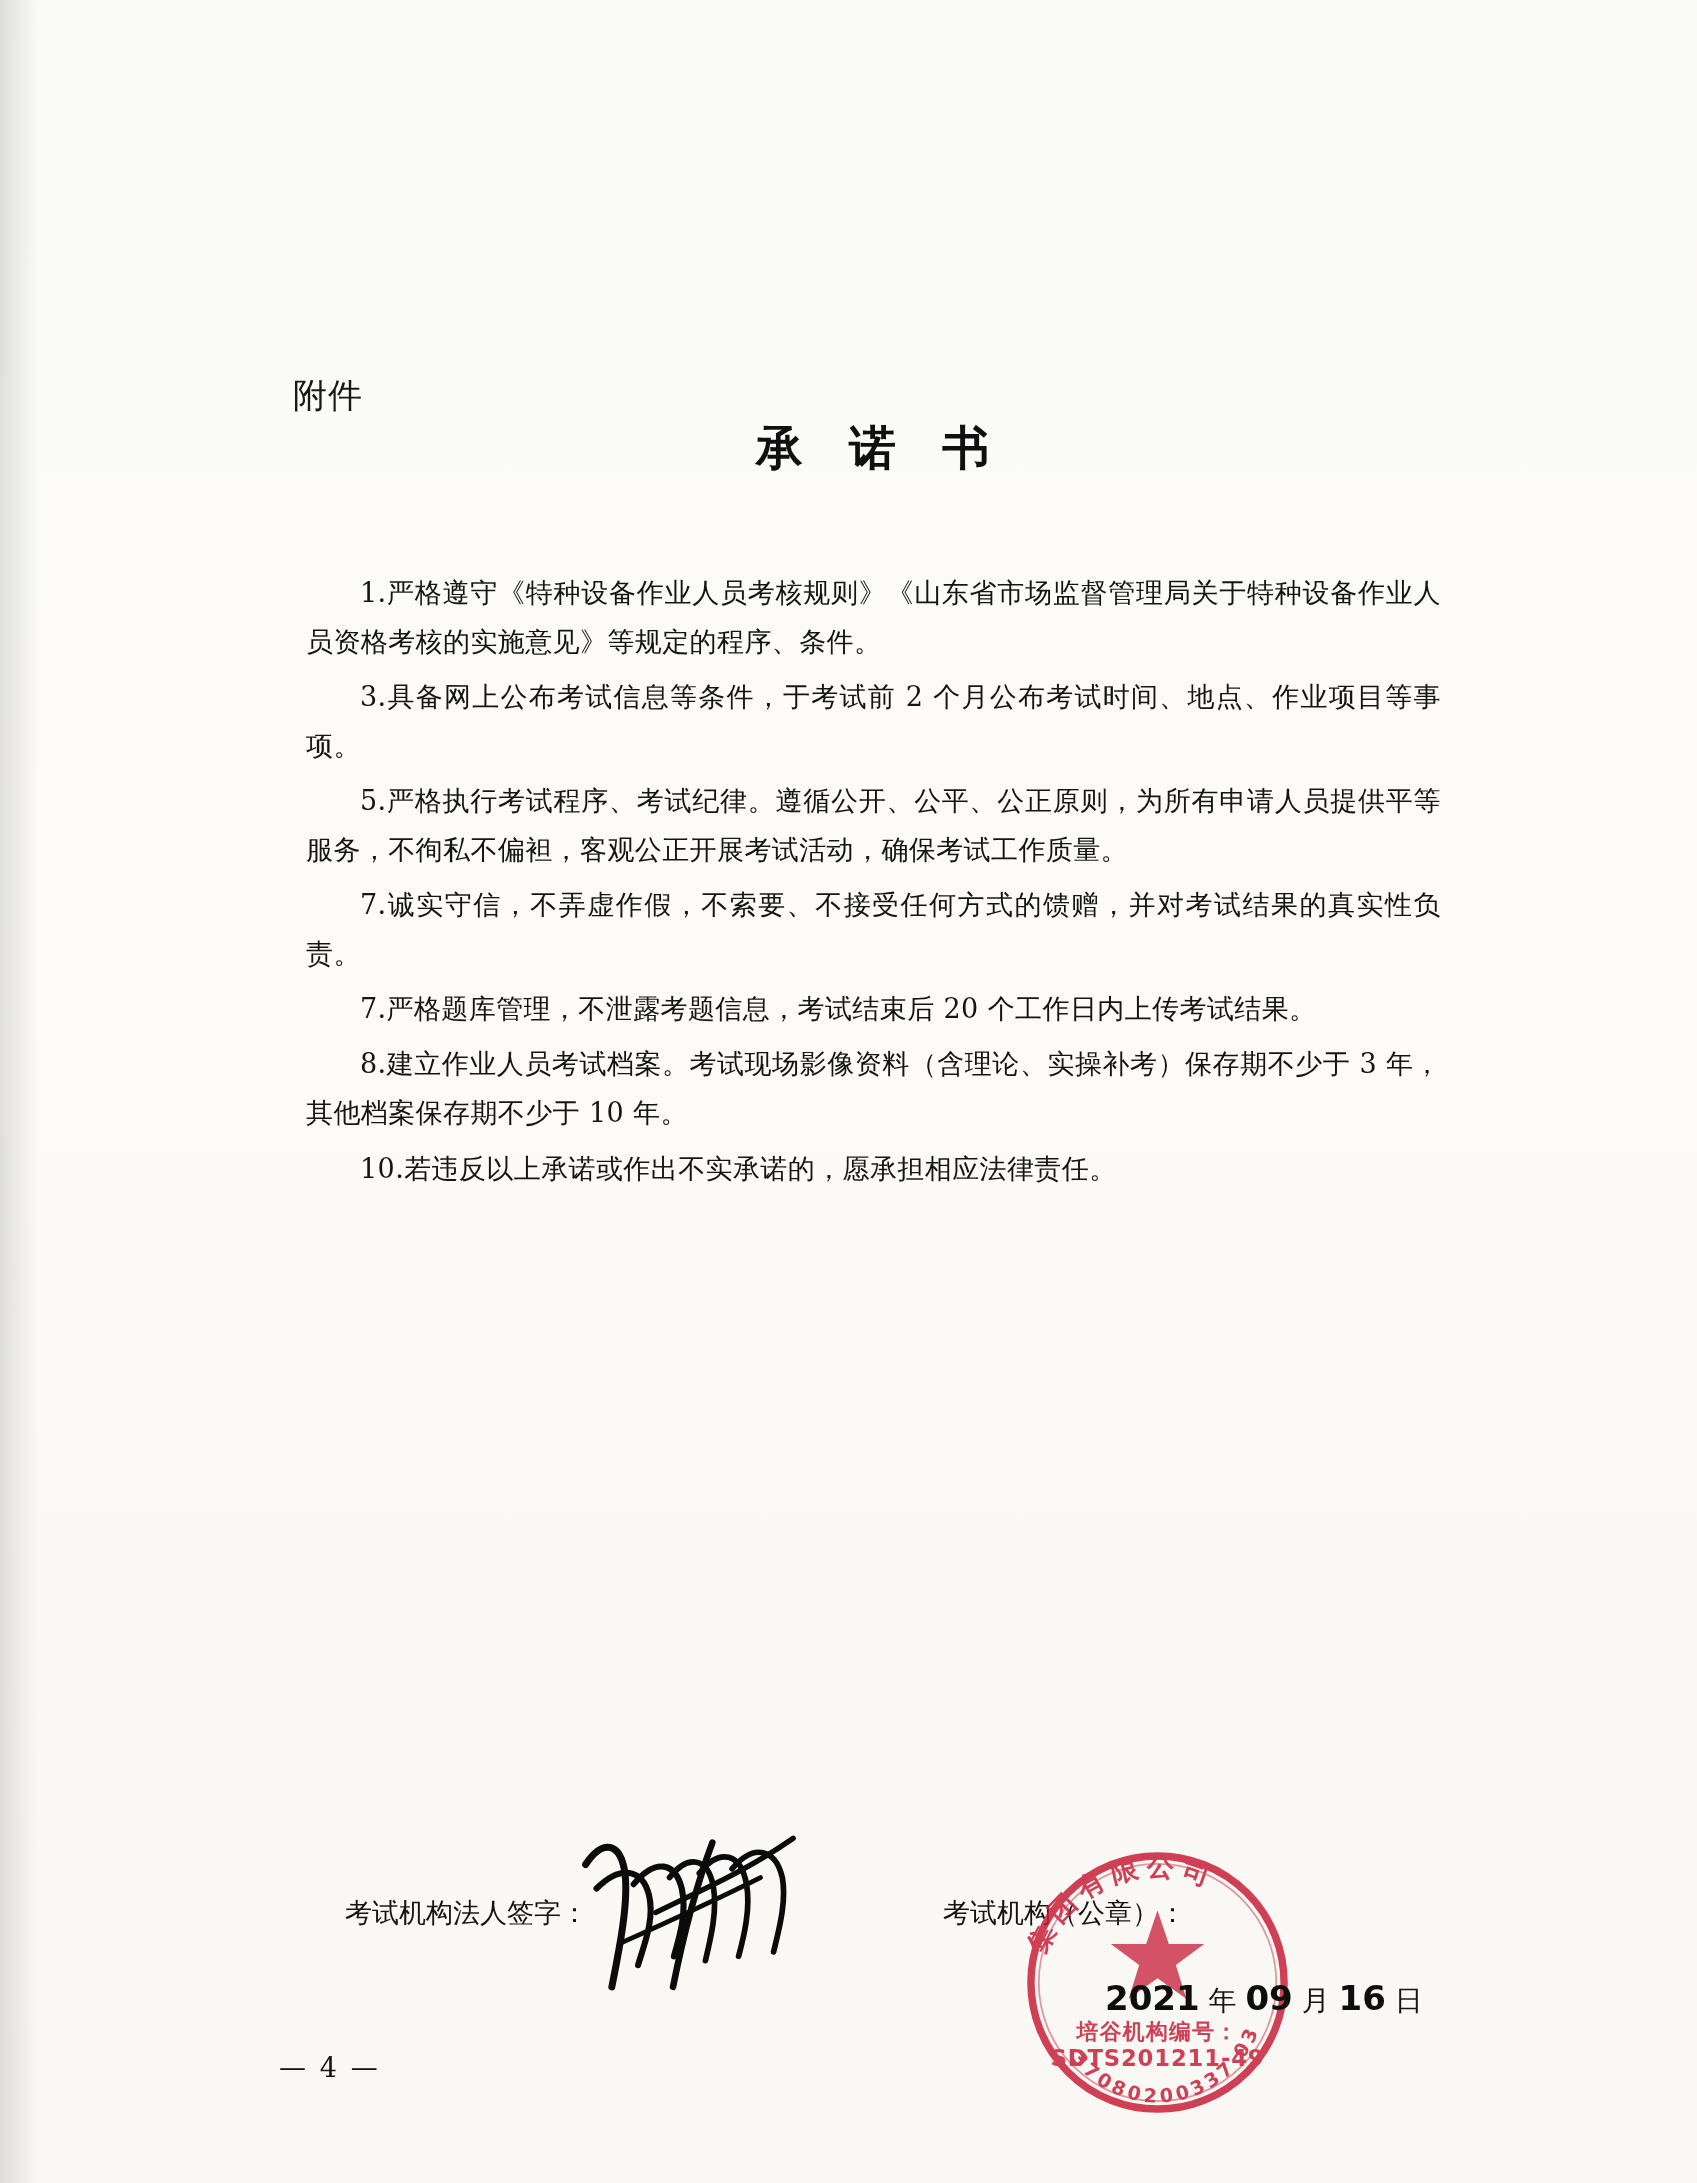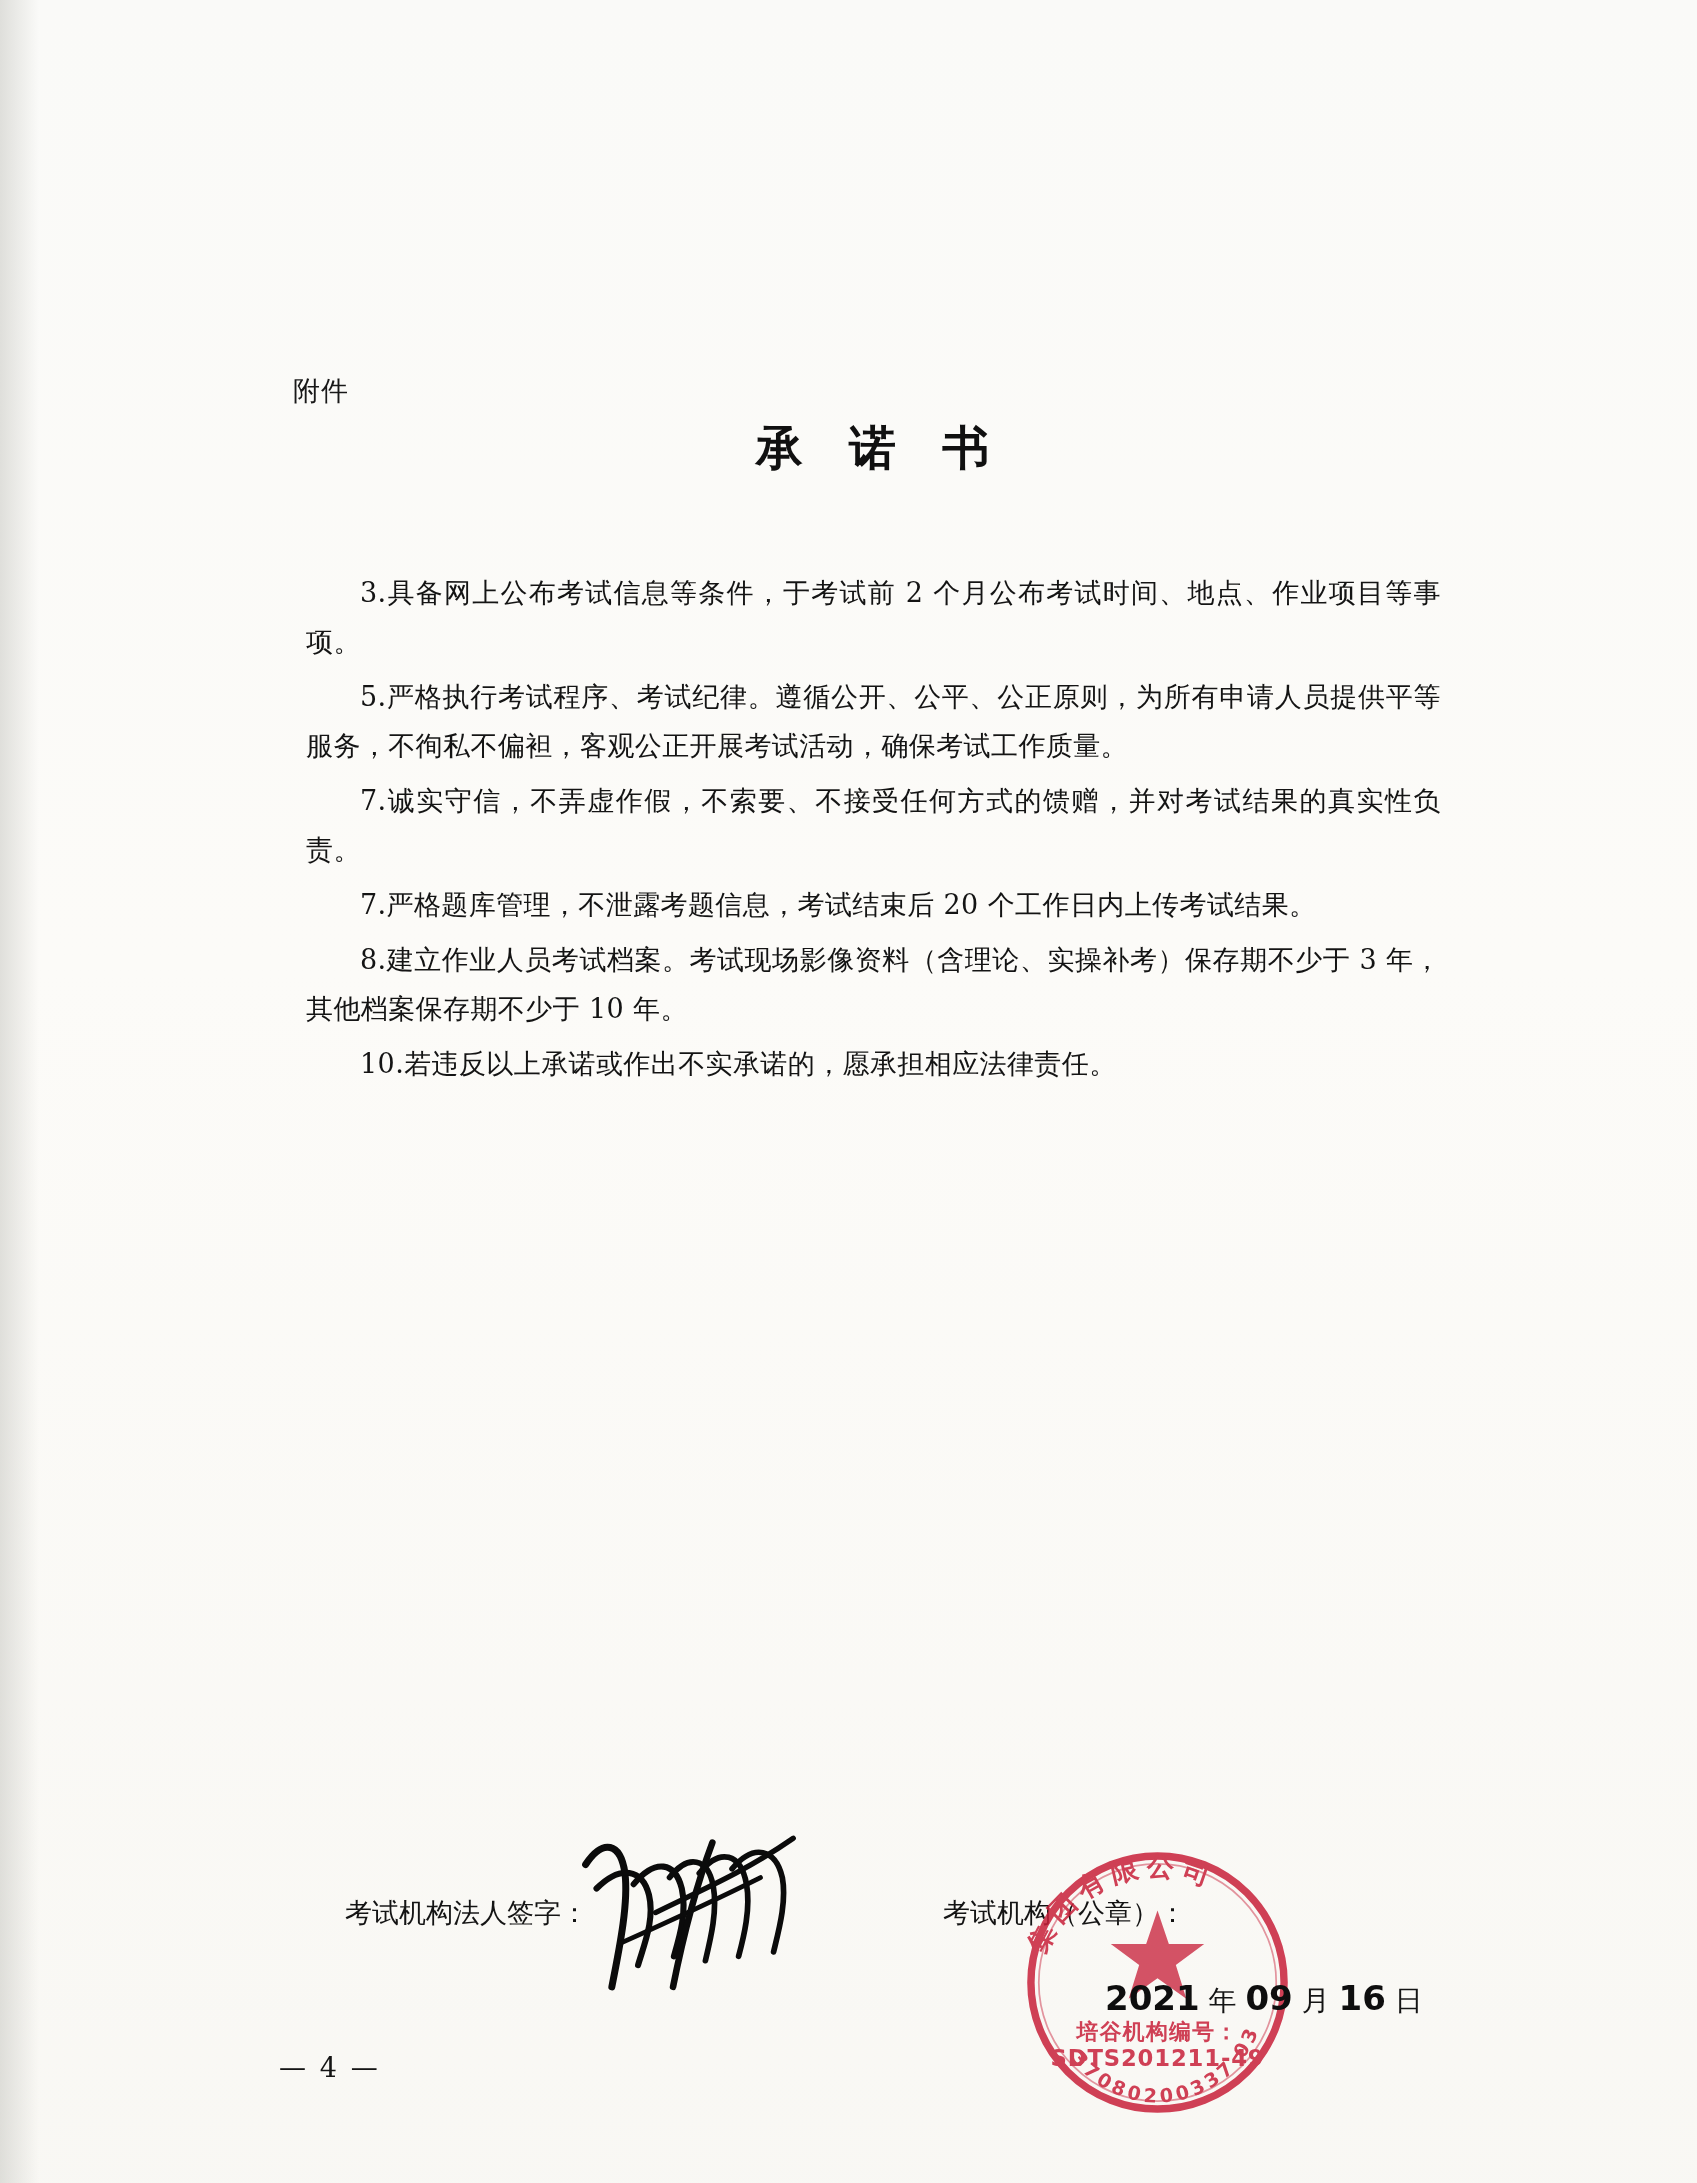--- a/index.html
+++ b/index.html
@@ -34,21 +34,21 @@
   }
   .content {
     position: absolute;
     left: 0; top: 0;
     width: 100%; height: 100%;
   }
   .attach-label {
     position: absolute;
     left: 293px;
     top: 373px;
-    font-size: 27px;
+    font-size: 34px;
     color: #181818;
     letter-spacing: 0.9px;
     font-family: "DejaVu Serif", "Liberation Serif", serif;
   }
   .doc-title {
     position: absolute;
     left: 0;
     top: 417px;
     width: 100%;
     text-align: center;
@@ -149,20 +149,21 @@
   <div class="edge-strip"></div>
   <div class="paper-tone"></div>
 
   <div class="content">
 
     <div class="attach-label">附件</div>
 
     <div class="doc-title">承 诺 书</div>
 
     <div class="body-block">
+      <p class="para">1.严格遵守《特种设备作业人员考核规则》《山东省市场监督管理局关于特种设备作业人员资格考核的实施意见》等规定的程序、条件。</p>
       <p class="para">3.具备网上公布考试信息等条件，于考试前 2 个月公布考试时间、地点、作业项目等事项。</p>
       <p class="para">5.严格执行考试程序、考试纪律。遵循公开、公平、公正原则，为所有申请人员提供平等服务，不徇私不偏袒，客观公正开展考试活动，确保考试工作质量。</p>
       <p class="para">7.诚实守信，不弄虚作假，不索要、不接受任何方式的馈赠，并对考试结果的真实性负责。</p>
       <p class="para">7.严格题库管理，不泄露考题信息，考试结束后 20 个工作日内上传考试结果。</p>
       <p class="para">8.建立作业人员考试档案。考试现场影像资料（含理论、实操补考）保存期不少于 3 年，其他档案保存期不少于 10 年。</p>
       <p class="para">10.若违反以上承诺或作出不实承诺的，愿承担相应法律责任。</p>
     </div>
 
     <div class="sig-row">
       <span class="sig-left">考试机构法人签字：</span>

